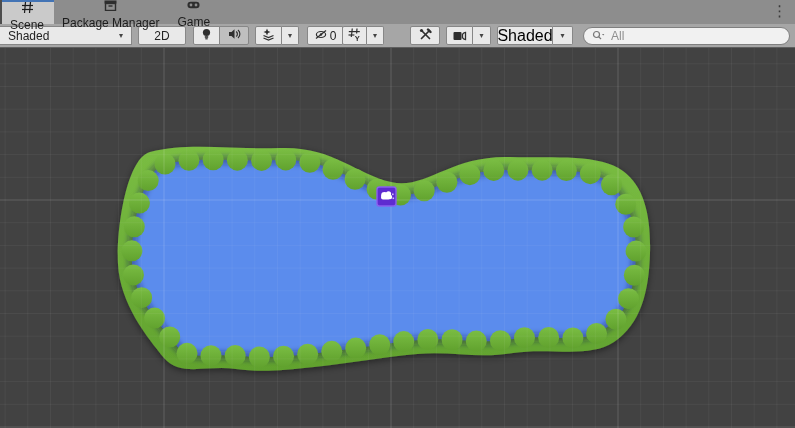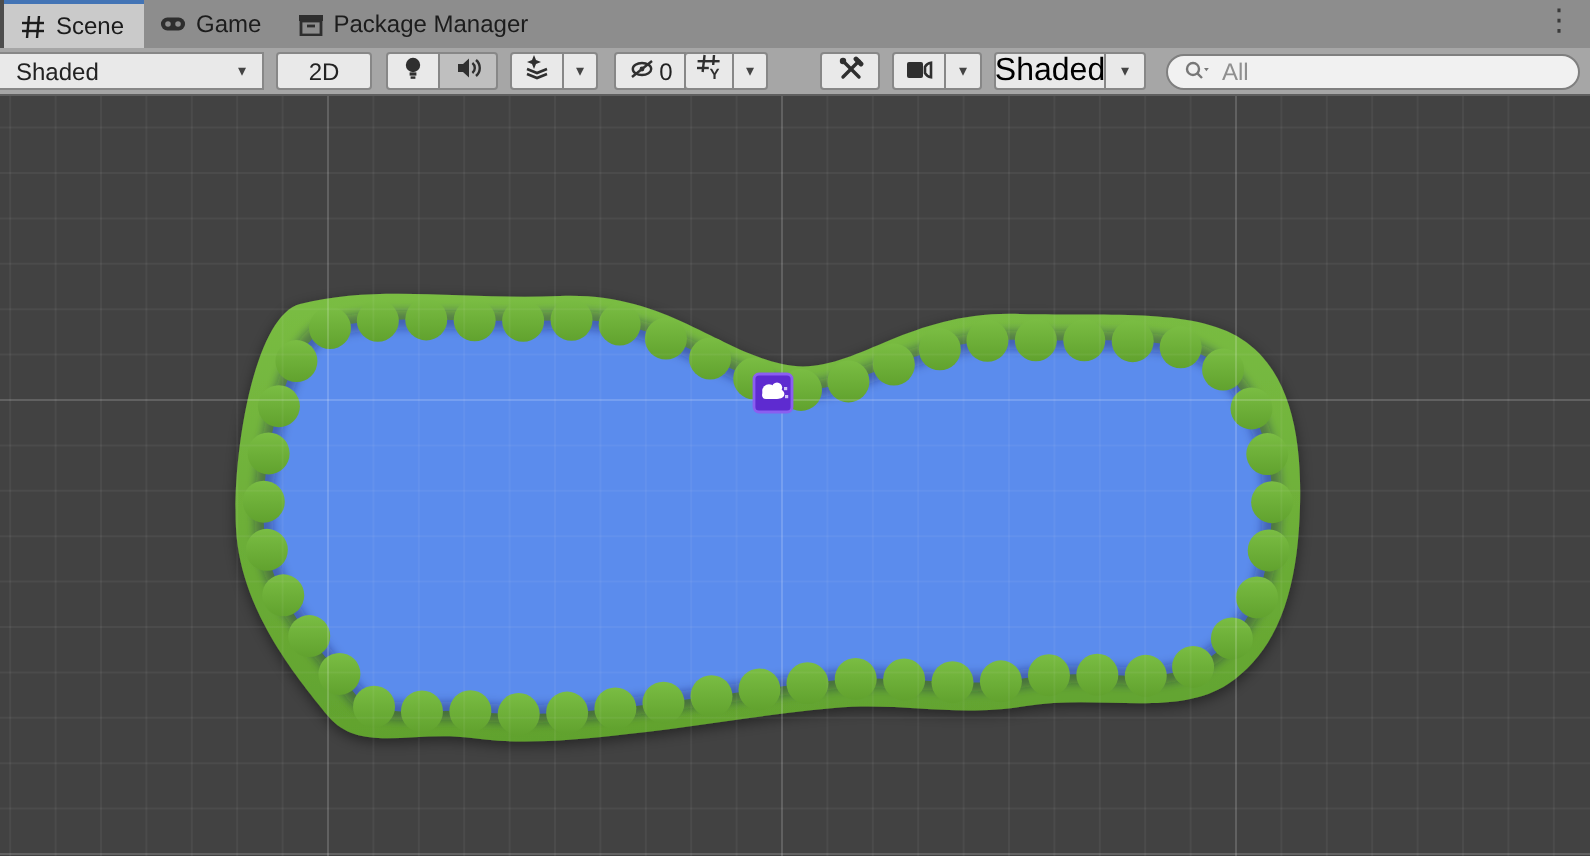--- a/index.html
+++ b/index.html
@@ -1,21 +1,21 @@
 <!DOCTYPE html>
 <html><head>
 <meta charset="utf-8">
 <style>
   html,body{margin:0;padding:0;background:#2b2b2b;}
   body{width:795px;height:428px;overflow:hidden;font-family:"Liberation Sans",sans-serif;-webkit-font-smoothing:antialiased;}
   .app{width:795px;height:428px;display:flex;flex-direction:column;position:relative;}
 
   
   .tabrow{height:24px;background:#8d8d8d;display:flex;align-items:flex-end;position:relative;border-left:2px solid #4d4d4d;box-sizing:border-box;}
-  .tab{height:24px;display:flex;align-items:center;gap:5px;padding:0 10px 0 8px;font-size:12px;color:#1c1c1c;box-sizing:border-box;cursor:default;}
+  .tab{height:24px;display:flex;align-items:center;gap:5px;padding:0 10px 0 8px;font-size:12px;color:#1c1c1c;box-sizing:border-box;cursor:default;flex-direction:column;}
   .tab.active{background:#cacaca;border-top:2px solid #4374b5;height:24px;}
   .tab .ticon{display:inline-flex;width:13px;height:13px;align-items:center;justify-content:center;}
   .kebab{position:absolute;right:5px;top:1px;font-size:15px;color:#3a3a3a;line-height:20px;padding:0 3px;cursor:default;}
 
   
   .toolbar{height:24px;background:#a6a6a6;display:flex;align-items:center;padding:0 0 0 0;box-sizing:border-box;border-bottom:1px solid #5f5f5f;}
   .tbtn{height:19px;box-sizing:border-box;background:#e9e9e9;border:1px solid #878787;border-radius:2px;display:flex;align-items:center;justify-content:center;font-size:12px;color:#222;cursor:default;}
   .tbtn.toggled{background:#bfbfbf;}
   .grp{display:flex;height:19px;}
   .grp .seg{height:19px;box-sizing:border-box;background:#e9e9e9;border:1px solid #878787;display:flex;align-items:center;justify-content:center;}
@@ -45,37 +45,37 @@
               <line x1="8.5" y1="0" x2="7.5" y2="11"></line>
               <line x1="0" y1="3.5" x2="11" y2="3.5"></line>
               <line x1="0" y1="7.5" x2="11" y2="7.5"></line>
             </g>
           </svg>
       </span>
       <span>Scene</span>
     </div>
     <div class="tab">
       <span class="ticon">
+        <svg width="13" height="11" viewBox="0 0 13 11">
+            <rect x="0.5" y="0.5" width="12" height="3" fill="#2e2e2e"></rect>
+            <rect x="1.5" y="3.5" width="10" height="7" fill="none" stroke="#2e2e2e" stroke-width="1.4"></rect>
+            <line x1="4.5" y1="6" x2="8.5" y2="6" stroke="#2e2e2e" stroke-width="1.4"></line>
+          </svg>
+      </span>
+      <span>Package Manager</span>
+    </div>
+    <div class="tab">
+      <span class="ticon">
         <svg width="14" height="10" viewBox="0 0 14 10">
             <rect x="0.5" y="1.5" width="13" height="7" rx="3.5" fill="#2e2e2e"></rect>
             <circle cx="4.3" cy="5" r="1.5" fill="#8d8d8d"></circle>
             <circle cx="9.7" cy="5" r="1.5" fill="#8d8d8d"></circle>
           </svg>
       </span>
       <span>Game</span>
-    </div>
-    <div class="tab">
-      <span class="ticon">
-        <svg width="13" height="11" viewBox="0 0 13 11">
-            <rect x="0.5" y="0.5" width="12" height="3" fill="#2e2e2e"></rect>
-            <rect x="1.5" y="3.5" width="10" height="7" fill="none" stroke="#2e2e2e" stroke-width="1.4"></rect>
-            <line x1="4.5" y1="6" x2="8.5" y2="6" stroke="#2e2e2e" stroke-width="1.4"></line>
-          </svg>
-      </span>
-      <span>Package Manager</span>
     </div>
     <div class="kebab">⋮</div>
   </div>
 
   <div class="toolbar">
     <div class="tbtn dd-shaded">
       <span>Shaded</span>
       <span class="caret">▾</span>
     </div>
 

